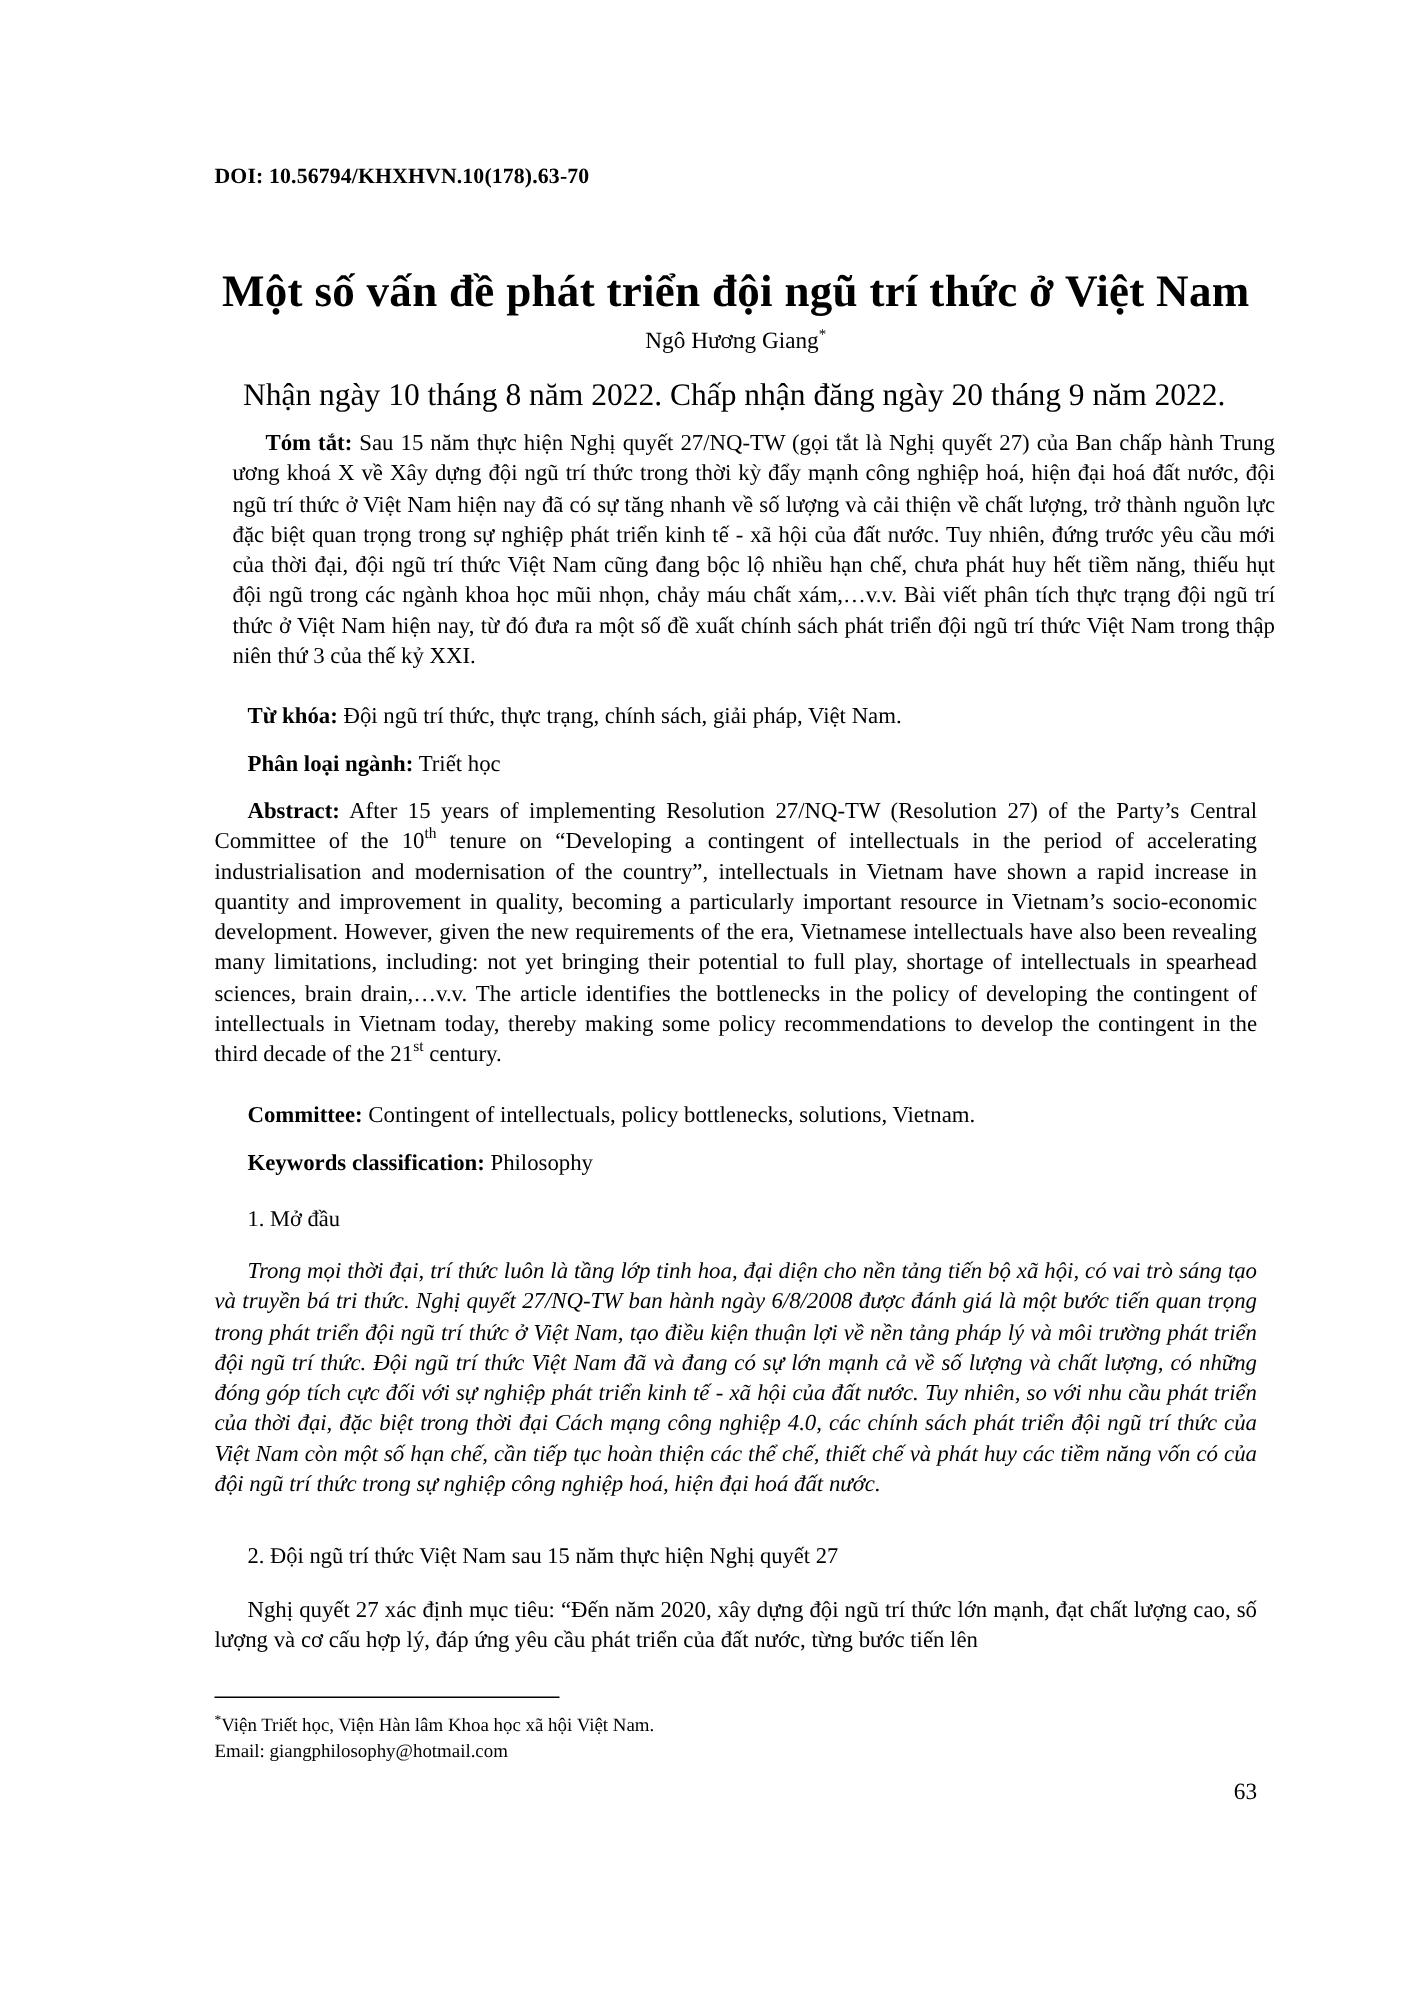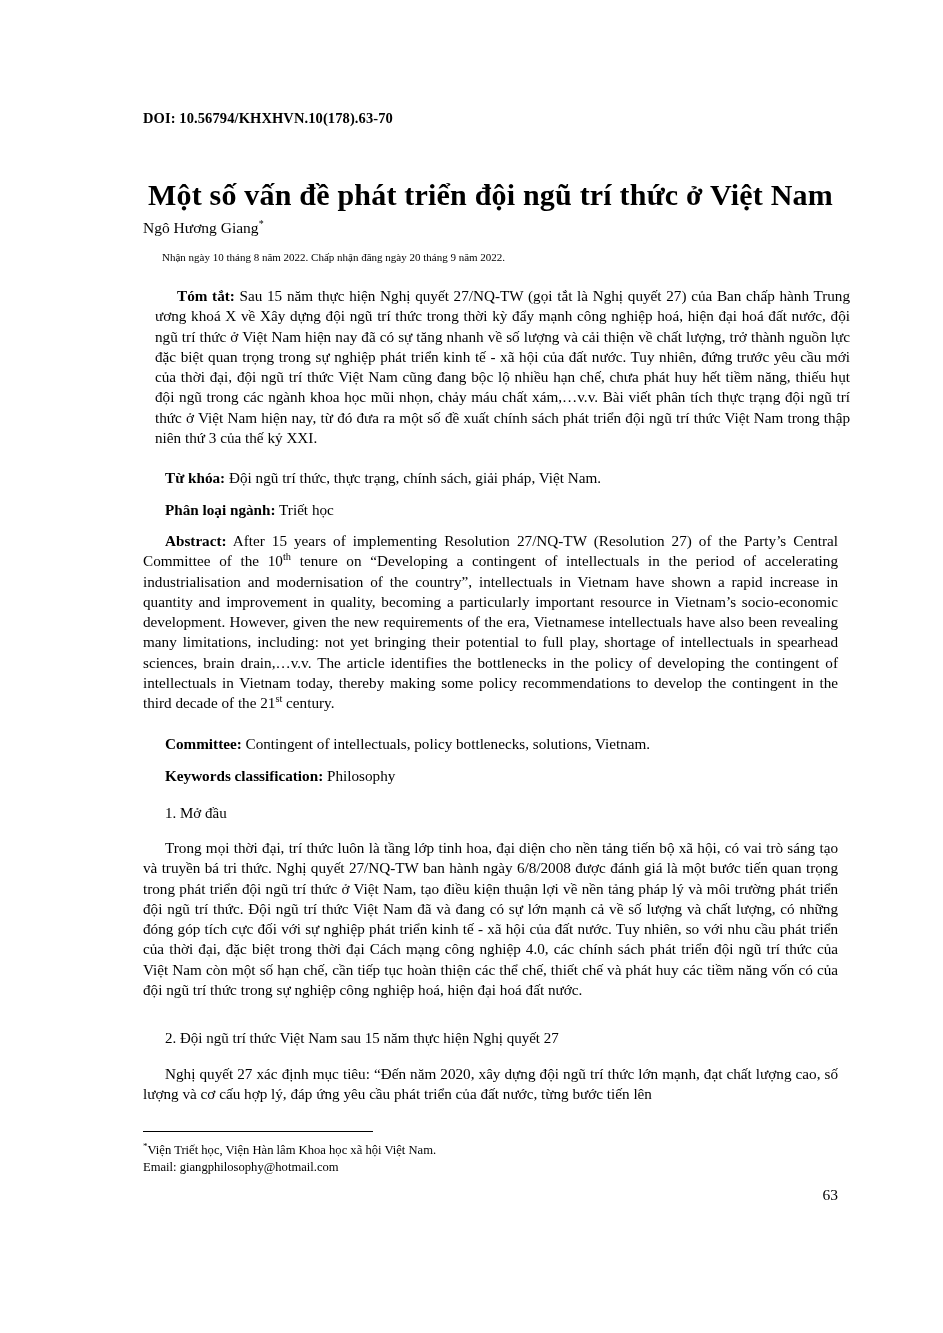--- a/index.html
+++ b/index.html
@@ -45,33 +45,33 @@
     font-size: 30px;
     line-height: 1.15;
     letter-spacing: 0.2px;
   }
 
   .author {
     position: absolute;
     left: 143px;
     top: 218px;
     width: 695px;
-    text-align: left;
+    text-align: center;
     font-size: 15.5px;
   }
   .author .star {
     font-size: 10px;
     vertical-align: super;
   }
 
   .received {
     position: absolute;
     left: 162px;
     top: 251px;
-    font-size: 11px;
+    font-size: 21px;
   }
 
   .blk {
     position: absolute;
     left: 143px;
     width: 695px;
     text-align: justify;
     text-justify: inter-word;
     font-size: 15.2px;
     line-height: 20.3px;
@@ -90,21 +90,21 @@
     position: absolute;
     left: 143px;
     width: 695px;
     font-weight: normal;
     font-size: 15px;
     text-indent: 22px;
   }
   .h1-intro { top: 805px; }
   .h2-body  { top: 1030px; }
 
-  .p-intro1 { top: 838px; }
+  .p-intro1 { top: 838px; font-style: italic; }
   .p-body1  { top: 1064px; }
 
   sup {
     font-size: 0.68em;
     vertical-align: super;
     line-height: 0;
   }
 
   .fn-rule {
     position: absolute;

